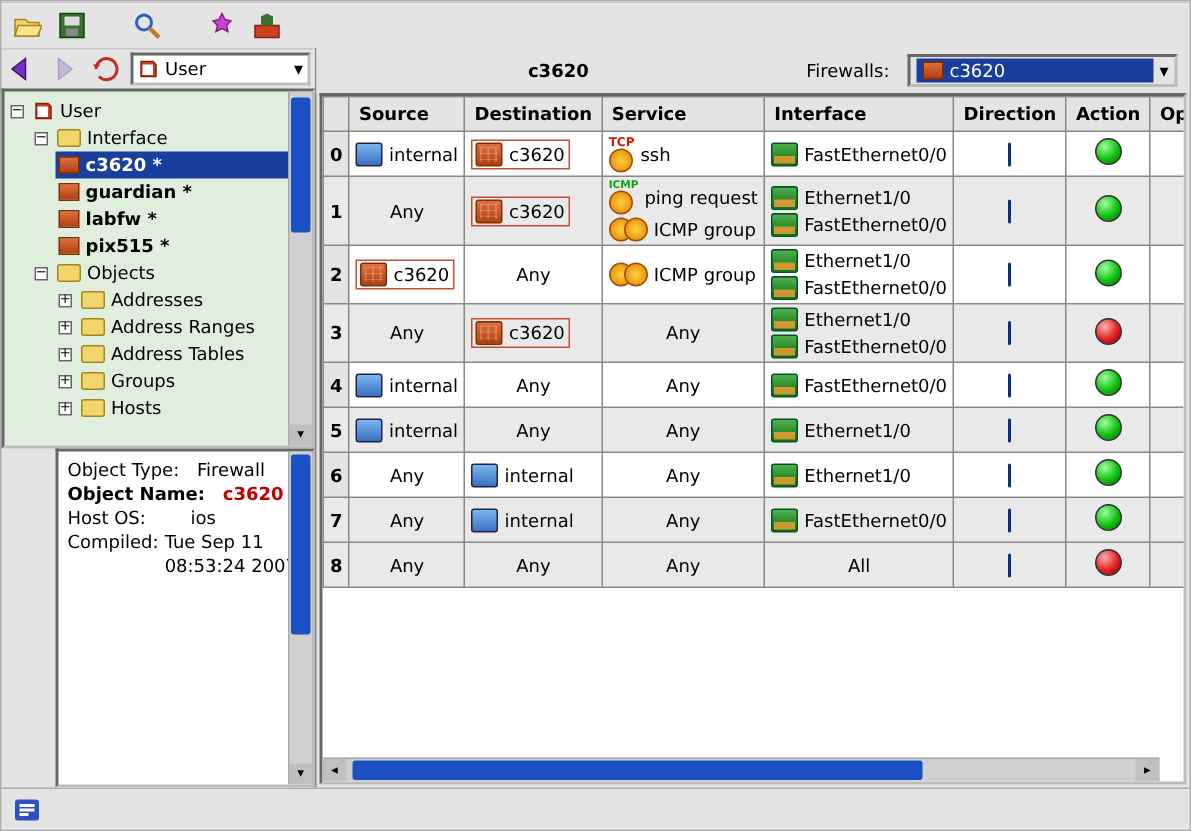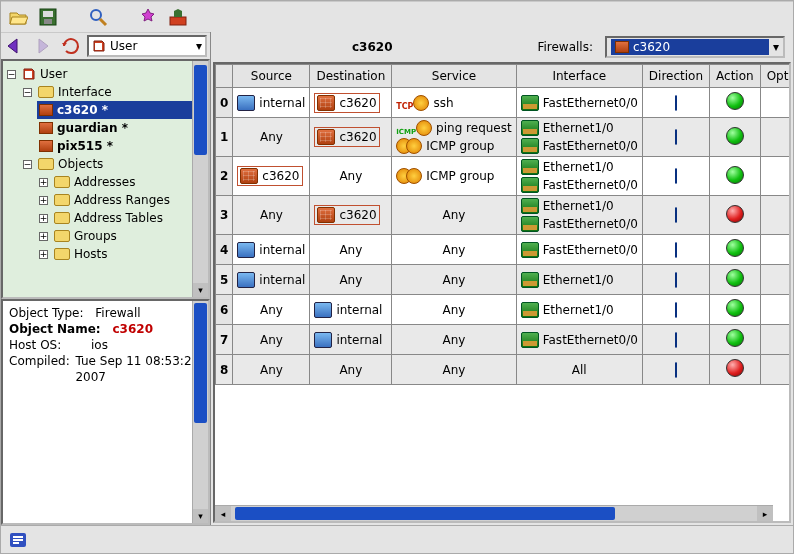--- a/index.html
+++ b/index.html
@@ -27,40 +27,40 @@
   .tree ul{ list-style:none; padding-left:16px; margin:0;}
   .tree .node{ display:flex; align-items:center; gap:4px; padding:0 2px; white-space:nowrap;}
   .tree .exp { width:9px; height:9px; border:1px solid #666; background:#fff; display:inline-flex; align-items:center; justify-content:center; font-size:9px; line-height:7px; margin-right:2px;}
   .tree .sel{ background:#1a3e9c; color:#fff; font-weight:bold;}
   .tree .bold{ font-weight:bold; }
   .vscroll{ position:absolute; right:0; top:0; bottom:0; width:16px; background:#d0d0d0; border-left:1px solid #aaa;}
   .vscroll .thumb{ position:absolute; left:1px; right:1px; top:4px; height:90px; background:#1b4fc4; border-radius:2px;}
   .vscroll .arrow{ position:absolute; left:0; right:0; height:14px; background:#c0c0c0; text-align:center; font-size:9px; line-height:14px;}
   .vscroll .arrow.dn{ bottom:0;}
   
-  .props{ flex:1; background:#fff; border:2px inset #bbb; padding:4px 6px; position:relative; overflow:hidden; font-size:12px;}
+  .props{ flex:1; background:#fff; border:2px inset #bbb; padding:4px 6px; position:relative; overflow:hidden; font-size:12px;margin-left:36px;}
   .props .row{ display:flex; gap:4px; line-height:16px;}
   .props .lab{ width:78px;}
   .props .red{ color:#c00000; font-weight:bold;}
   .props .b{ font-weight:bold;}
   .props .vscroll .thumb{ top:2px; height:120px;}
   
   .statusbar{ height:28px; background:#e4e4e4; border-top:1px solid #aaa; display:flex; align-items:center; padding:0 6px;}
   
   .rhead{ display:flex; align-items:center; gap:12px; padding:4px 8px; background:#e4e4e4;}
   .rhead .title{ flex:1; text-align:center; font-weight:bold;}
   .fwcombo{ display:flex; align-items:center; gap:4px; border:2px inset #bbb; padding:1px 4px; width:180px; height:22px;}
   .fwcombo .inner{ flex:1; background:#1a3e9c; color:#fff; padding:1px 4px; display:flex; align-items:center; gap:4px;}
   
   .tabs{ display:flex; padding-left:4px;}
   .tab{ background:#e4e4e4; border:1px solid #888; border-bottom:none; padding:3px 12px; border-radius:3px 3px 0 0; font-size:12px;}
   
   .grid-wrap{ flex:1; background:#fff; border:2px inset #bbb; margin:0 2px 2px 2px; position:relative; overflow:hidden;}
   table.grid{ border-collapse:collapse; width:100%; font-size:12px;}
-  table.grid th{ background:#e4e4e4; border:1px solid #888; padding:4px 6px; font-weight:normal; text-align:center; height:16px;}
+  table.grid th{ background:#e4e4e4; border:1px solid #888; padding:4px 6px; font-weight:bold; text-align:left; height:16px;}
   table.grid td{ border:1px solid #888; padding:2px 4px; vertical-align:middle; height:30px; background:#fff;}
   table.grid tr.alt td{ background:#e9e9e9;}
   table.grid td.num{ text-align:center; width:26px; font-weight:bold; background:#e4e4e4;}
   .cell{ display:flex; align-items:center; gap:4px; white-space:nowrap;}
   .stack{ display:flex; flex-direction:column; gap:2px;}
   .outl{ border:1px solid #c05030; padding:1px 2px; display:inline-flex; align-items:center; gap:4px;}
   
   .ic{ width:18px; height:16px; display:inline-block; flex:none;}
   .ic-fw{ background:linear-gradient(#e07040,#b04010); border:1px solid #803000; border-radius:2px; position:relative;}
   .ic-fw::after{content:""; position:absolute; inset:2px; background-image:linear-gradient(#fff3 1px,transparent 1px),linear-gradient(90deg,#fff3 1px,transparent 1px); background-size:5px 4px;}
@@ -181,20 +181,26 @@
                   </li>
                 <li>
                     <div class="node bold">
                       <span class="ic-tree-fw"></span>
                       <span>guardian *</span>
                     </div>
                   </li>
                 <li>
                     <div class="node bold">
                       <span class="ic-tree-fw"></span>
+                      <span>labfw *</span>
+                    </div>
+                  </li>
+                <li>
+                    <div class="node bold">
+                      <span class="ic-tree-fw"></span>
                       <span>pix515 *</span>
                     </div>
                   </li>
               </ul>
             </li>
             <li>
                 <div class="node">
                   <span class="exp">−</span>
                   <span class="ic-folder"></span>
                   <span>Objects</span>
@@ -308,21 +314,21 @@
                       <span class="cell">
                         <span class="ic ic-fw"></span>
                         <span>c3620</span>
                       </span>
                     </span>
                   </div>
                 </td>
                 <td>
                   <div class="cell" style="">
                     <span class="cell">
-                      <span style="display:inline-flex;align-items:flex-end">
+                      <span style="display:inline-flex;flex-direction:column;align-items:center">
                         <span class="tcp">TCP</span>
                         <span class="ic-gear"></span>
                       </span>
                       <span>ssh</span>
                     </span>
                   </div>
                 </td>
                 <td>
                   <div class="cell" style="">
                     <span class="cell">
@@ -350,21 +356,21 @@
                       <span class="cell">
                         <span class="ic ic-fw"></span>
                         <span>c3620</span>
                       </span>
                     </span>
                   </div>
                 </td>
                 <td>
                   <div class="stack" style="">
                     <span class="cell">
-                      <span style="display:inline-flex;flex-direction:row;align-items:flex-end">
+                      <span style="display:inline-flex;flex-direction:column;align-items:flex-start">
                         <span class="icmp">ICMP</span>
                         <span class="ic-gear"></span>
                       </span>
                       <span>ping request</span>
                     </span>
                     <span class="cell">
                       <span style="display:inline-flex">
                         <span class="ic-gear"></span>
                         <span class="ic-gear" style="margin-left:-6px"></span>
                       </span>

